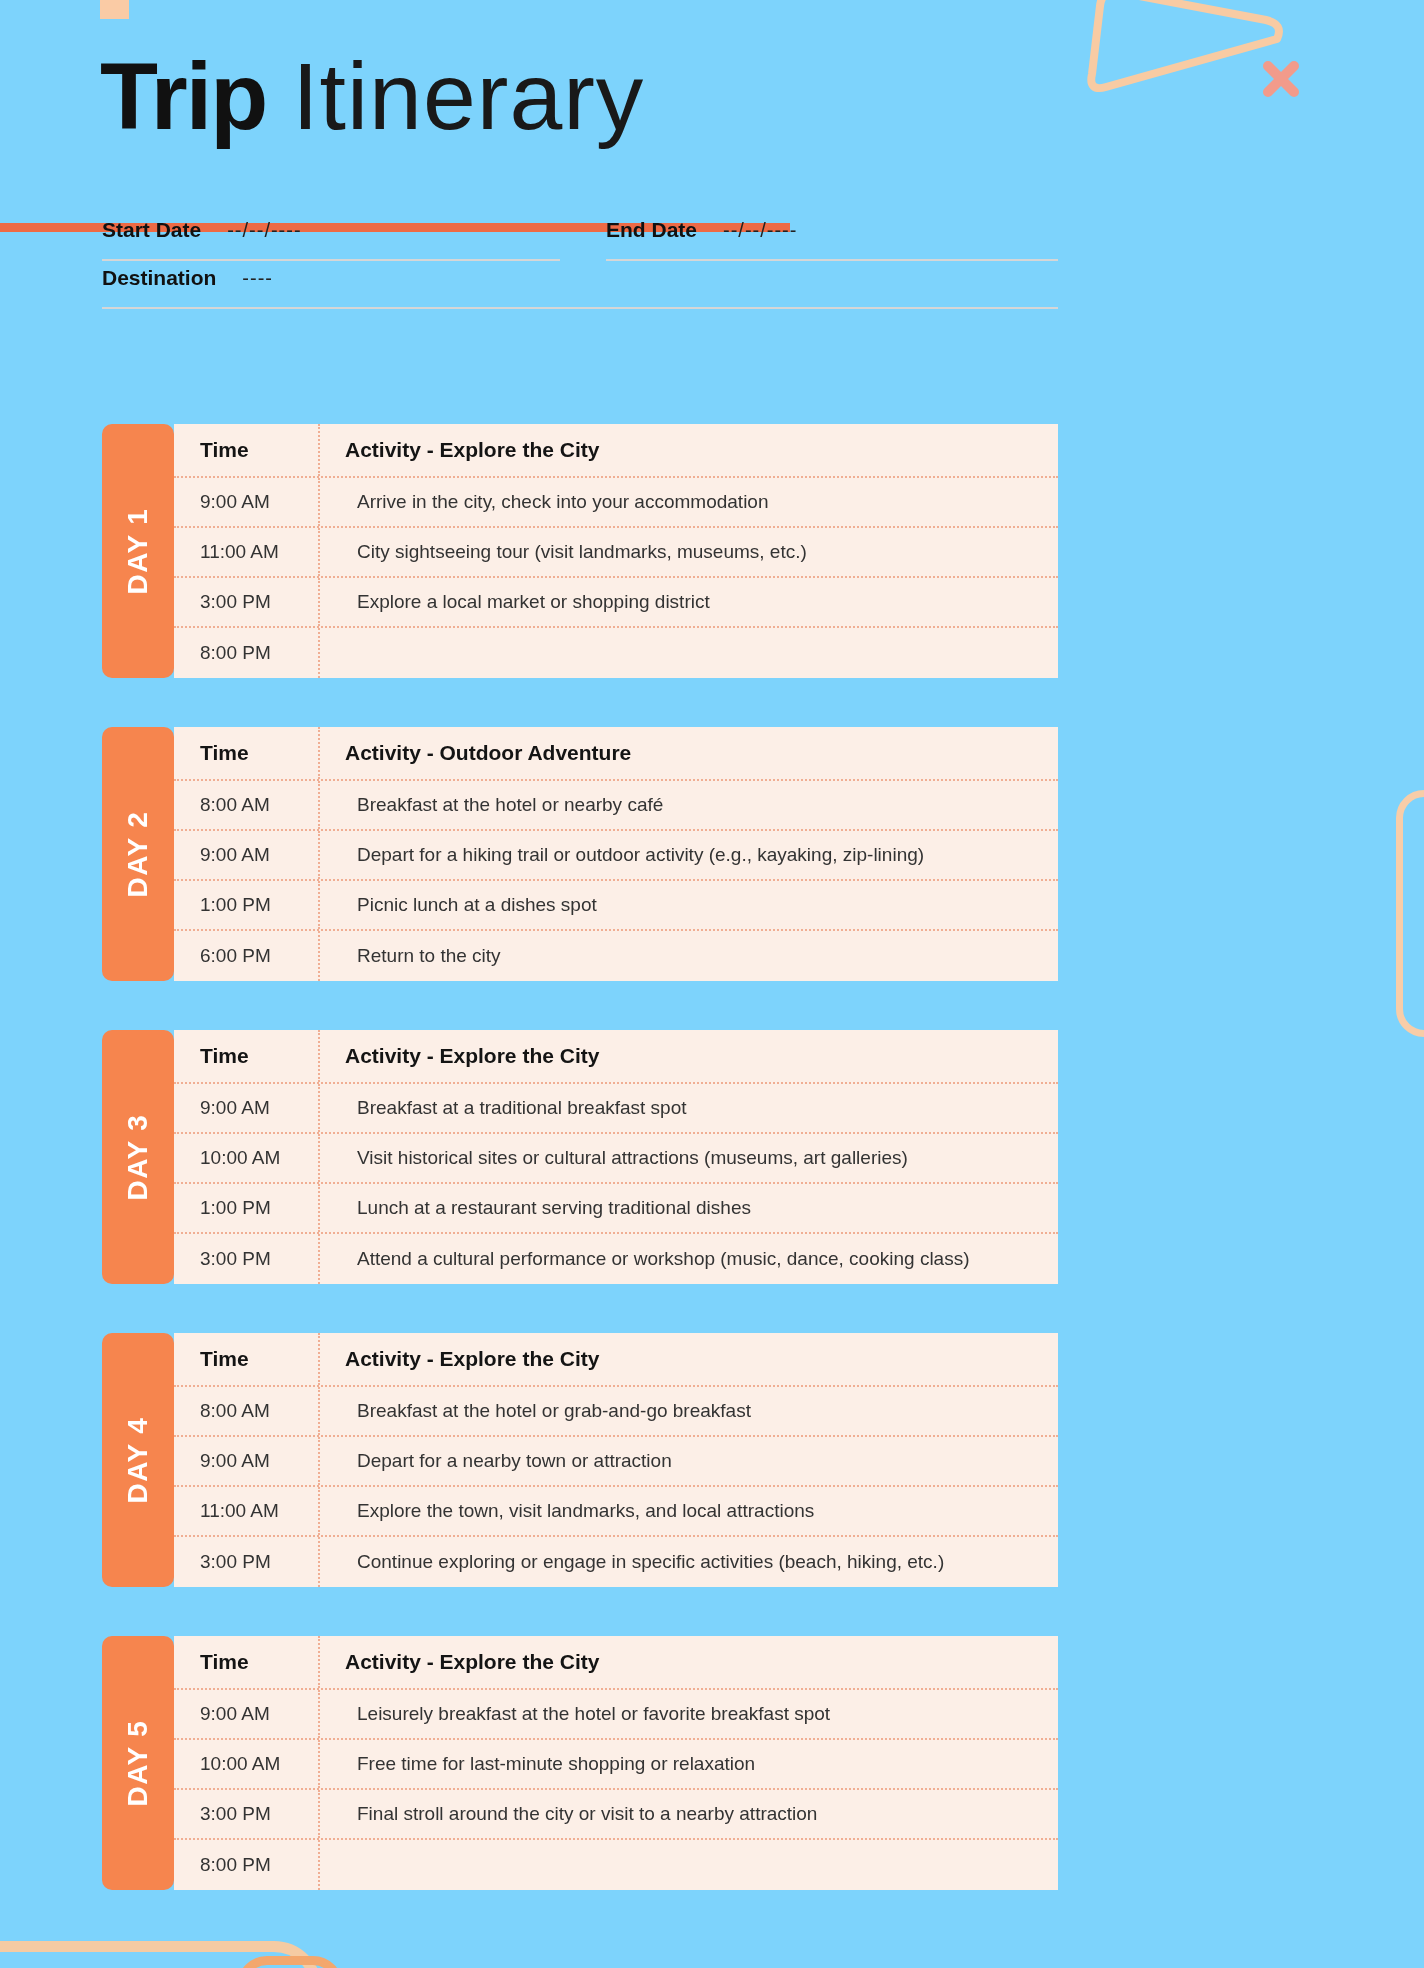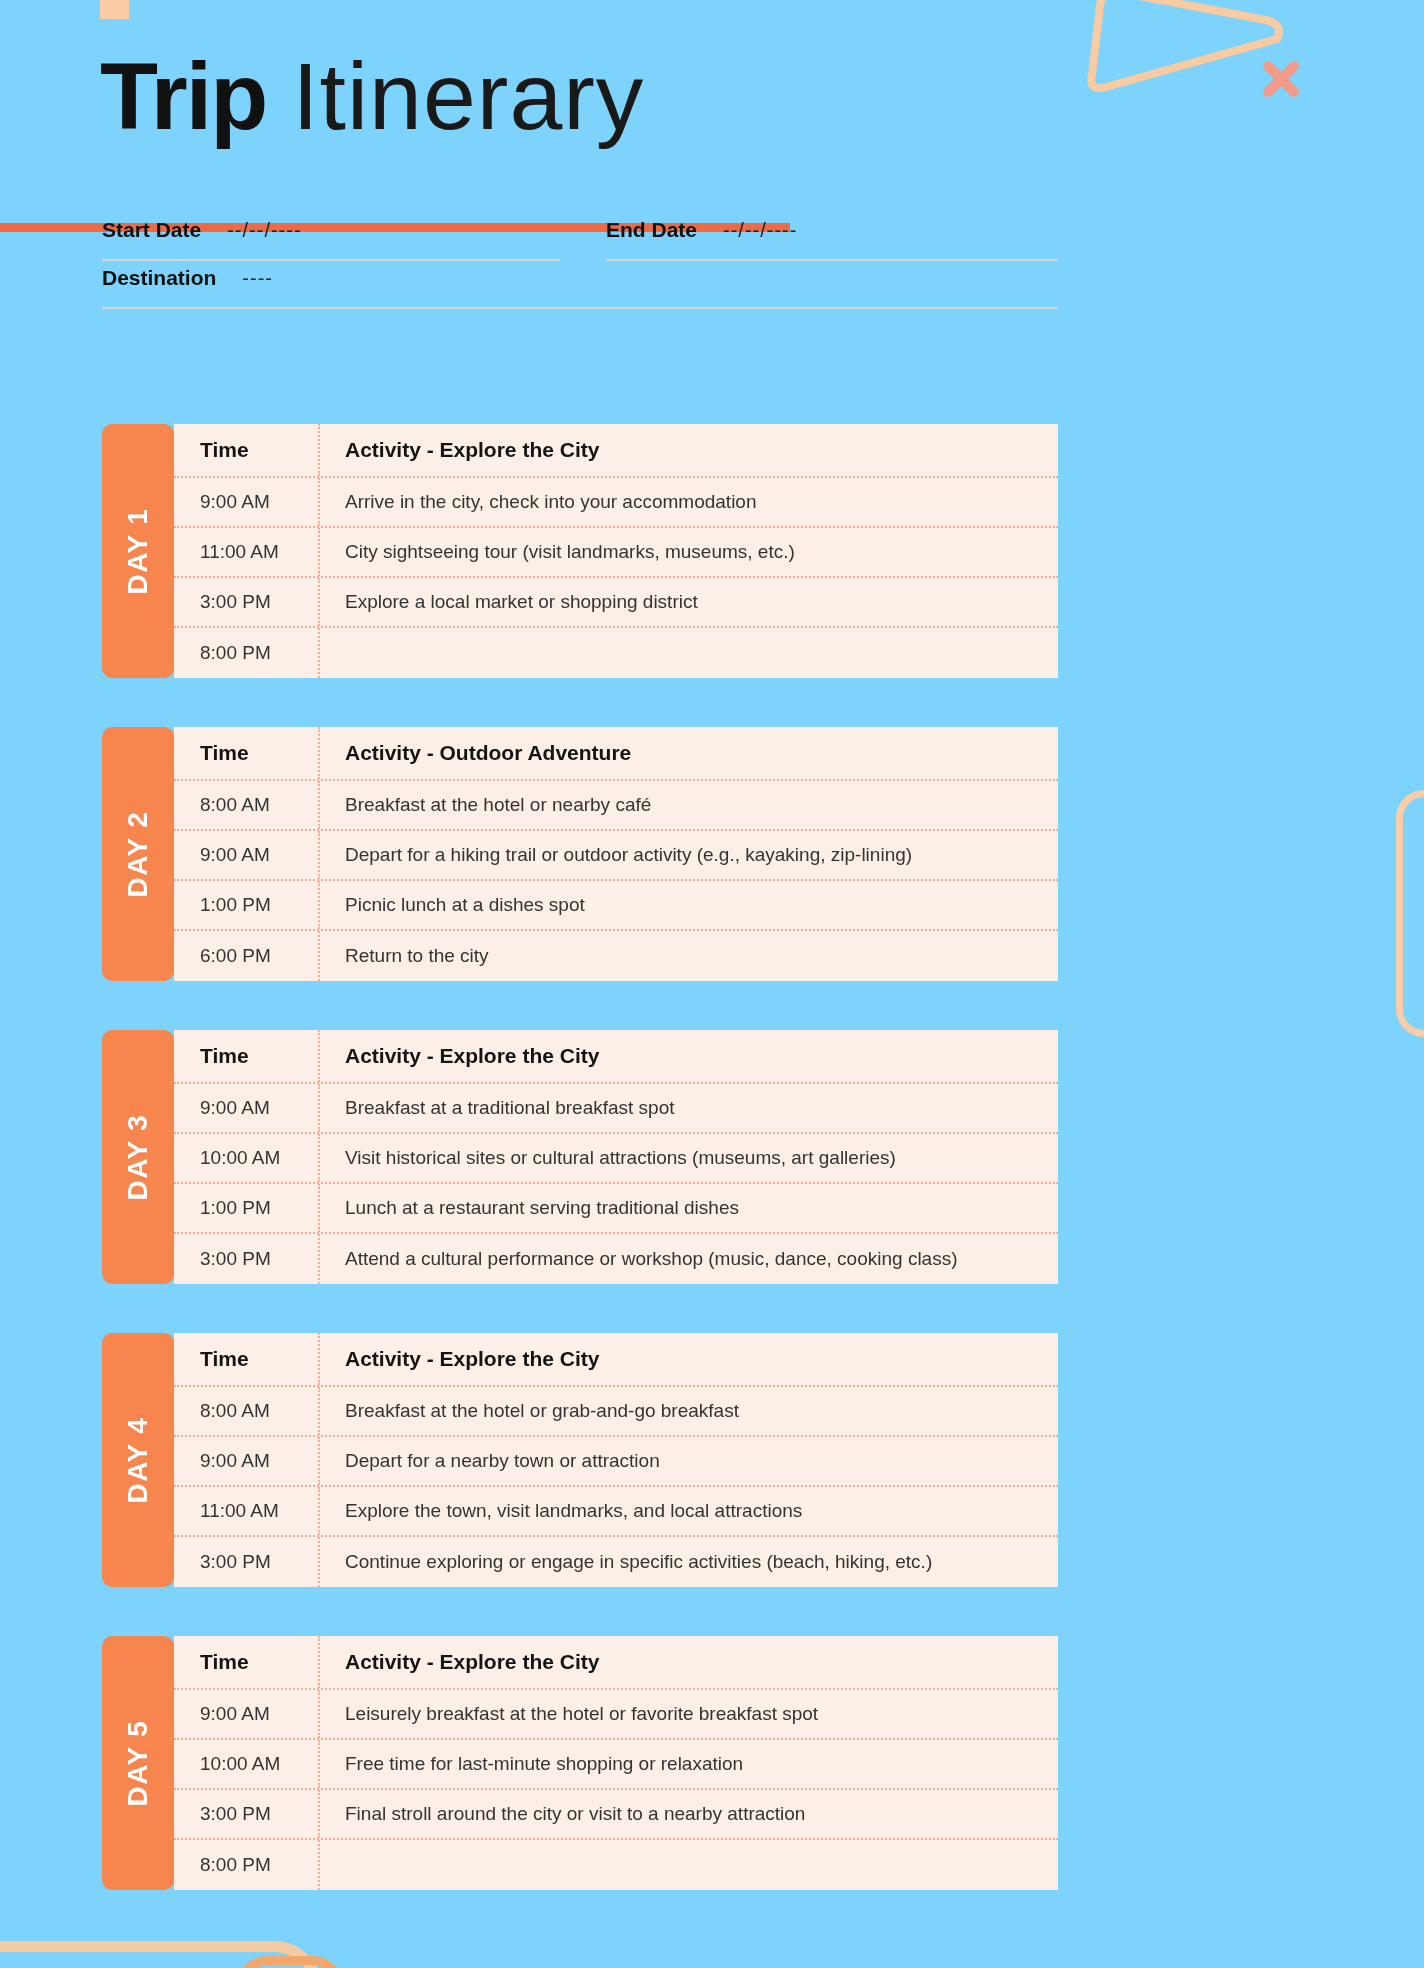--- a/index.html
+++ b/index.html
@@ -65,21 +65,21 @@
     display:flex;align-items:center;justify-content:center;
   }
   .day-tab-text{
     transform:rotate(-90deg);white-space:nowrap;
     color:#ffffff;font-size:28px;font-weight:700;letter-spacing:1.5px;
   }
   .day-table{flex:1;background:var(--table-bg);display:flex;flex-direction:column;}
   .trow{display:flex;border-bottom:2px dotted var(--dot);}
   .trow:last-child{border-bottom:none;}
   .trow.head{height:54px;}
-  .trow.data{height:50px;}
+  .trow.data{height:50px;gap:12px;}
   .cell{display:flex;align-items:center;}
   .cell.time{width:146px;flex:0 0 146px;padding-left:26px;border-right:2px dotted var(--dot);}
   .cell.act{flex:1;padding-left:25px;padding-right:4px;overflow:hidden;white-space:nowrap;}
   .th{font-size:21px;font-weight:700;color:#141414;}
   .td{font-size:19px;font-weight:400;color:var(--body-ink);}
 </style>
 </head>
 <body>
 
 <div class="page">

